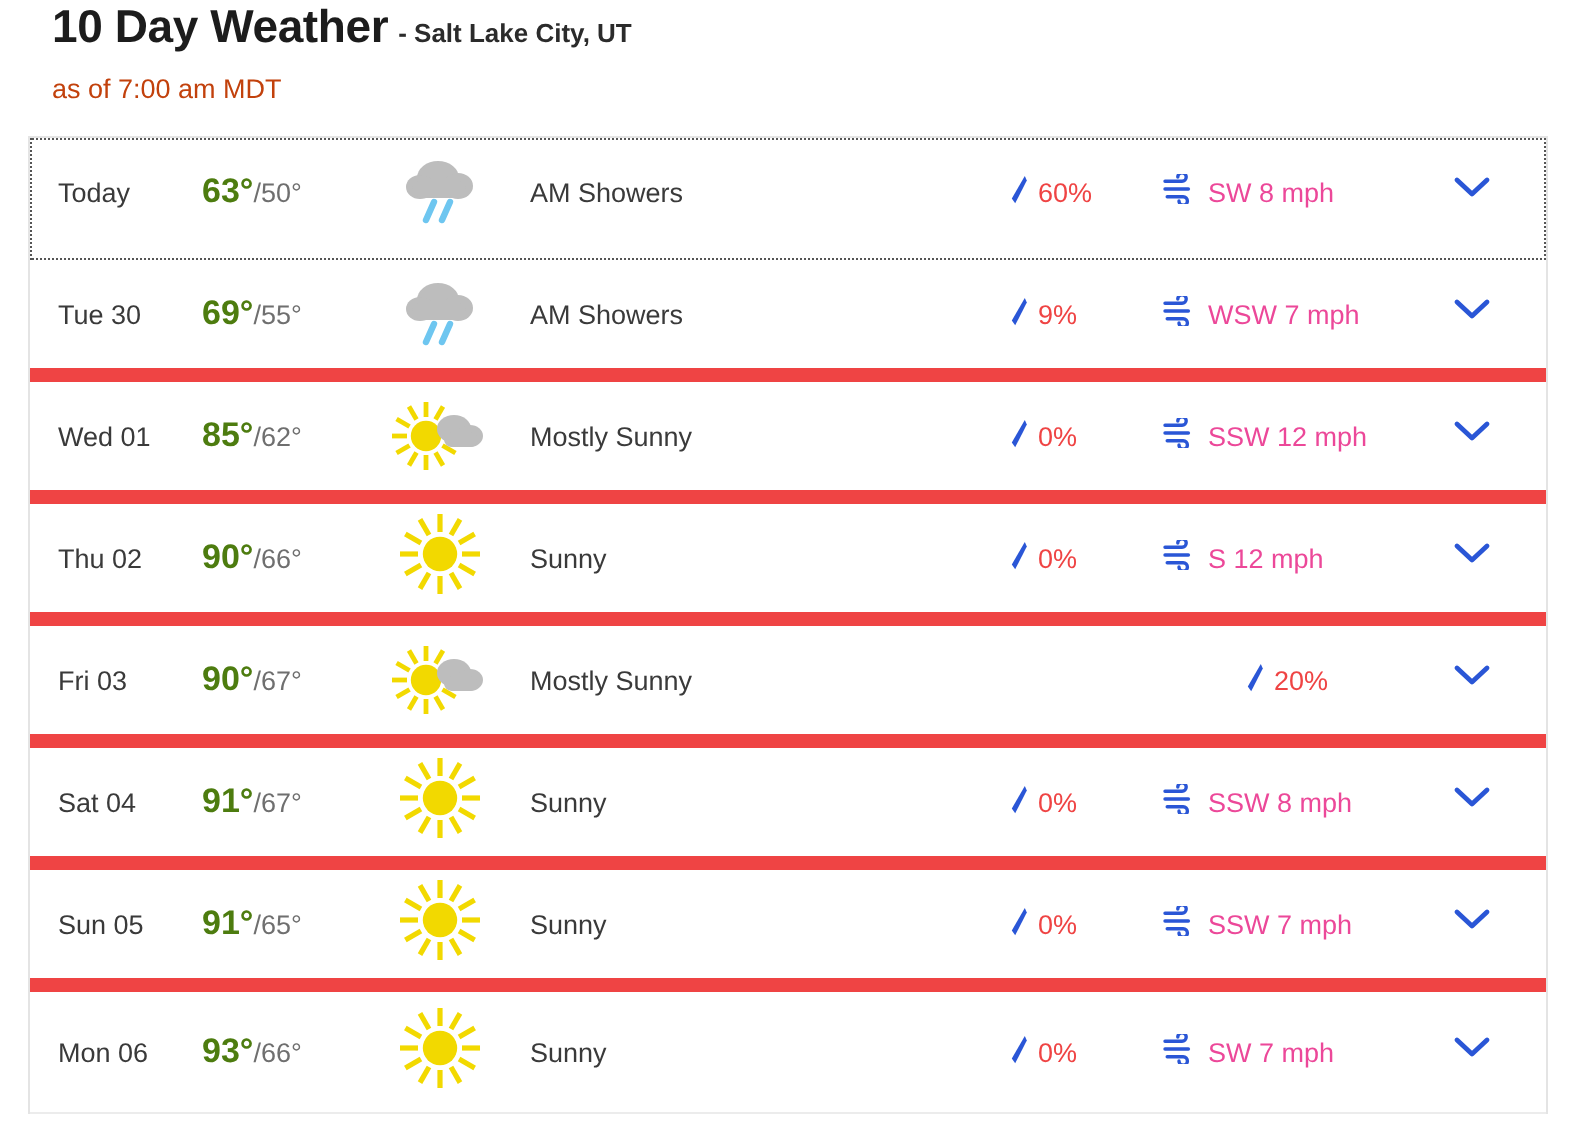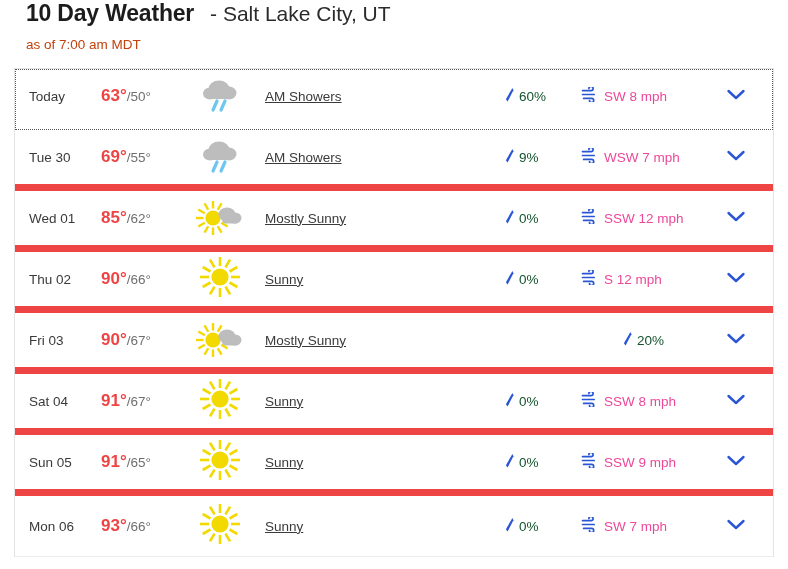--- a/index.html
+++ b/index.html
@@ -31,24 +31,24 @@
     align-items: baseline;
     white-space: nowrap;
   }
   .title-main {
     font-size: 23px;
     font-weight: bold;
     color: #1c1c1c;
     letter-spacing: -0.2px;
   }
   .title-sub {
-    font-size: 21px;
-    font-weight: normal;
+    font-size: 13px;
+    font-weight: bold;
     color: #2b2b2b;
-    margin-left: 16px;
+    margin-left: 5px;
   }
   .asof {
     font-size: 13.5px;
     color: #c2410c;
     margin-top: 10px;
   }
 
   
   .card {
     margin: 16px 14px 0 14px;
@@ -88,45 +88,44 @@
     width: 86px;
     font-size: 13.5px;
     color: #6f6f6f;
     box-sizing: border-box;
     flex: none;
     white-space: nowrap;
   }
   .c-temp .hi {
     font-size: 17px;
     font-weight: bold;
-    color: #ef4444;
+    color: #4d7c0f;
   }
   .c-icon {
     width: 66px;
     flex: none;
     display: flex;
     align-items: center;
     justify-content: center;
   }
   .c-cond {
     flex: 1 1 auto;
     padding-left: 12px;
     font-size: 13.5px;
     color: #3a3a3a;
     white-space: nowrap;
-    text-decoration: underline;
   }
   .c-precip {
     width: 76px;
     flex: none;
     display: flex;
     align-items: center;
     gap: 5px;
     font-size: 13.5px;
-    color: #14532d;
+    color: #ef4444;
     white-space: nowrap;
   }
   .c-wind {
     width: 118px;
     flex: none;
     display: flex;
     align-items: center;
     gap: 6px;
     font-size: 13.5px;
     color: #ec4899;
@@ -440,21 +439,21 @@
           <span>0%</span>
         </div>
         <div class="c-wind">
           <span class="wind-icon"><svg width="17" height="15" viewBox="0 0 17 15">
               <g stroke="#2a56d6" stroke-width="1.7" fill="none" stroke-linecap="round">
                 <path d="M1.5 3.6 H10 a2.1 2.1 0 1 0 -2.1 -2.1"></path>
                 <path d="M1.5 7.5 H13.2"></path>
                 <path d="M2.6 11.4 H10.6 a2.1 2.1 0 1 1 -2.1 2.1"></path>
               </g>
             </svg></span>
-          <span>SSW 9 mph</span>
+          <span>SSW 7 mph</span>
         </div>
         <div class="c-toggle">
           <span class="chev-icon"><svg width="20" height="13" viewBox="0 0 20 13">
               <polyline points="2.5,3 10,10 17.5,3" fill="none" stroke="#2a56d6" stroke-width="2.4" stroke-linecap="round" stroke-linejoin="round"></polyline>
             </svg></span>
         </div>
       </div>
       <div class="row">
         <div class="c-day">Mon 06</div>
         <div class="c-temp"><span class="hi">93°</span><span class="lo">/66°</span></div>

